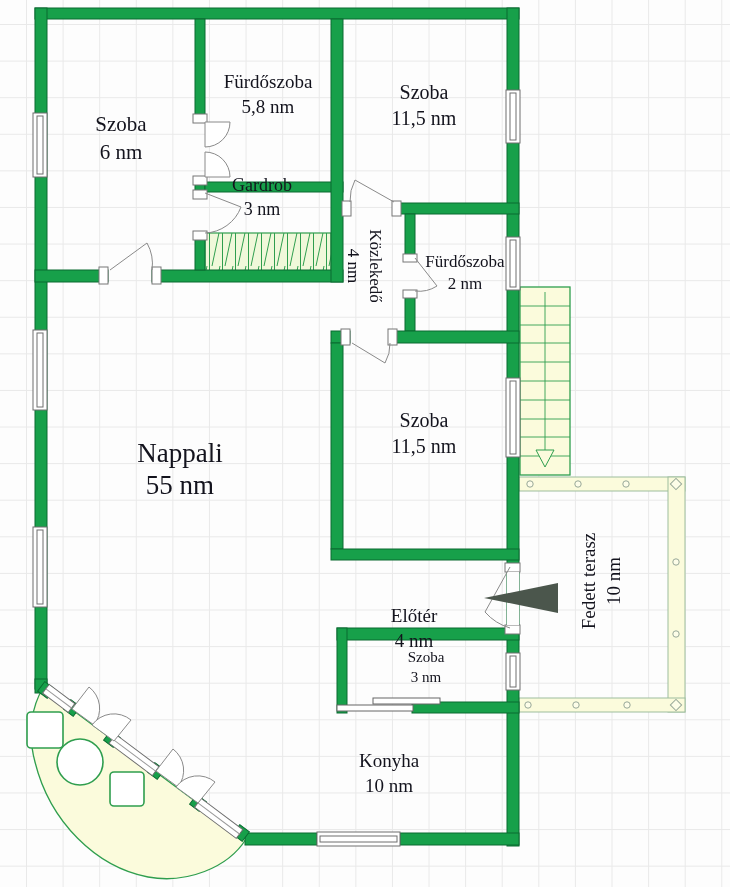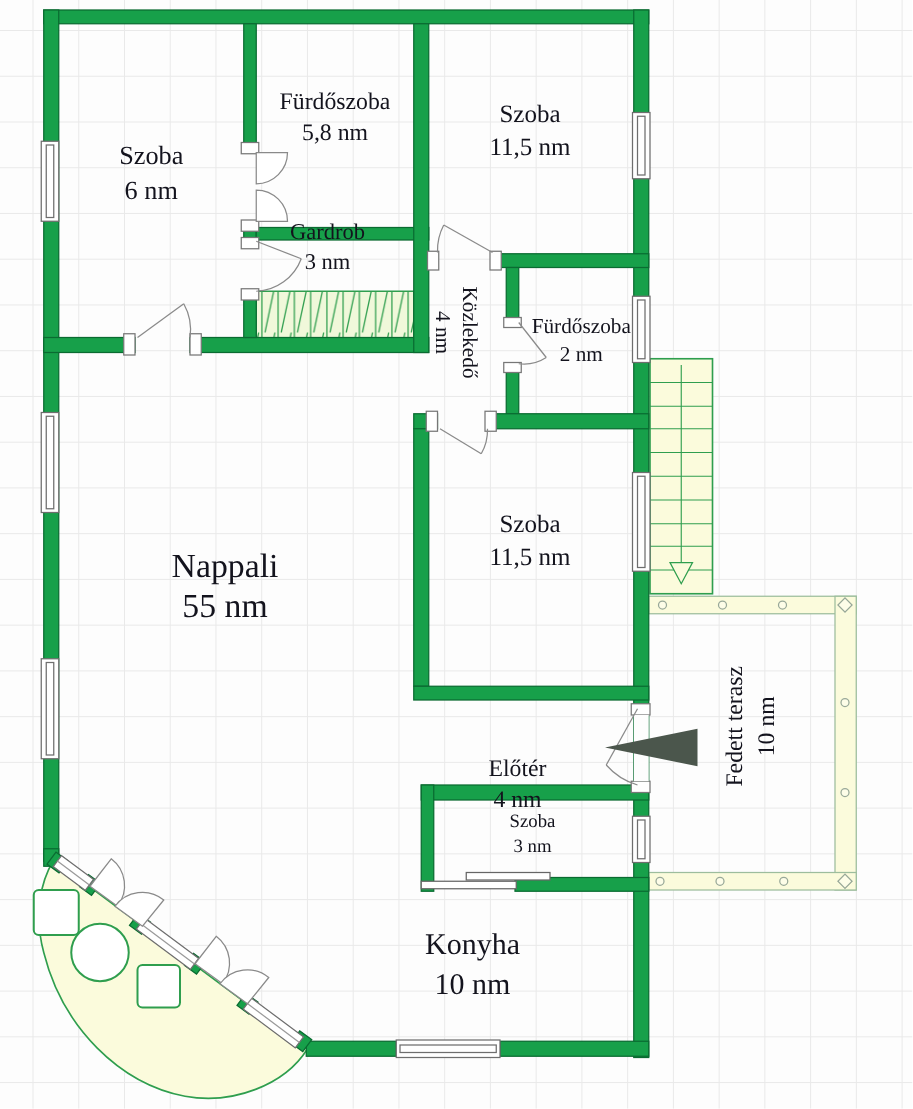--- a/index.html
+++ b/index.html
@@ -266,18 +266,18 @@
   <div>4 nm</div>
 </div>
 <div class="lbl rot-ccw" style="left:601px;top:581px;font-size:19px">
   <div>Fedett terasz</div>
   <div>10 nm</div>
 </div>
 <div class="lbl" style="left:426px;top:668px;font-size:15px">
   <div>Szoba</div>
   <div>3 nm</div>
 </div>
-<div class="lbl" style="left:378px;top:773px;font-size:24px">
+<div class="lbl" style="left:389px;top:773px;font-size:19px">
   <div>Konyha</div>
   <div>10 nm</div>
 </div>
 
 </div>
 
 </body></html>

